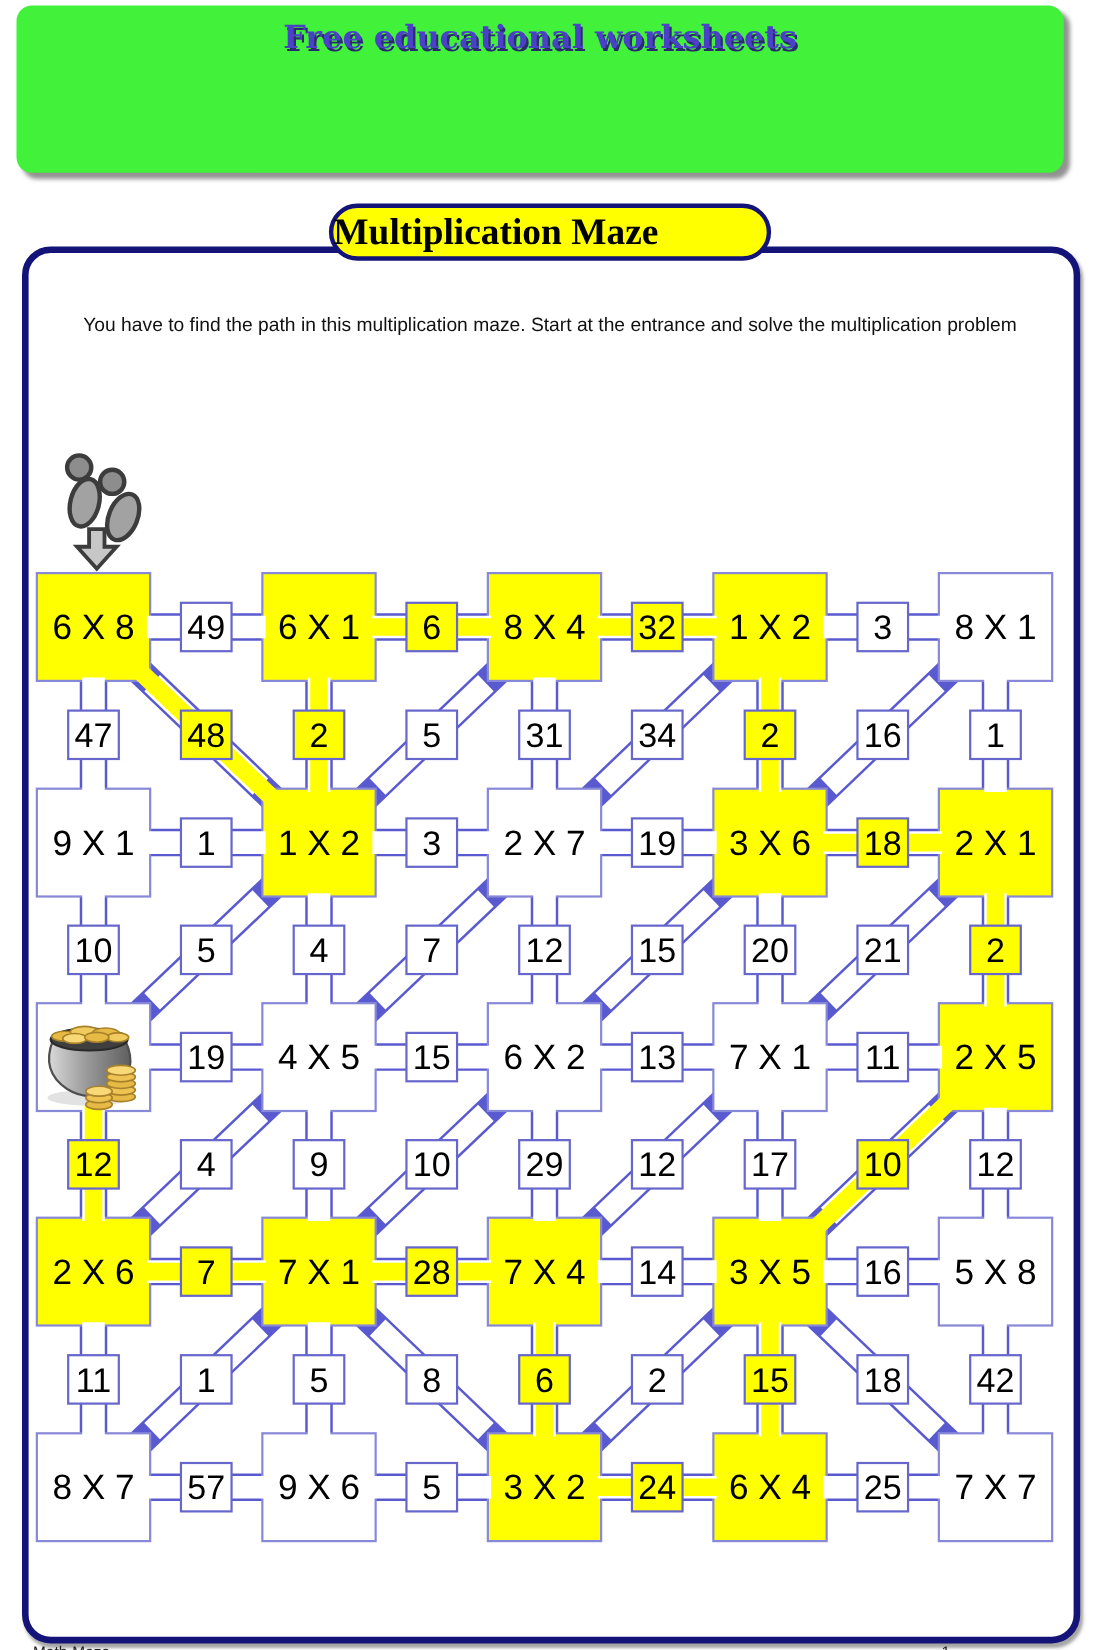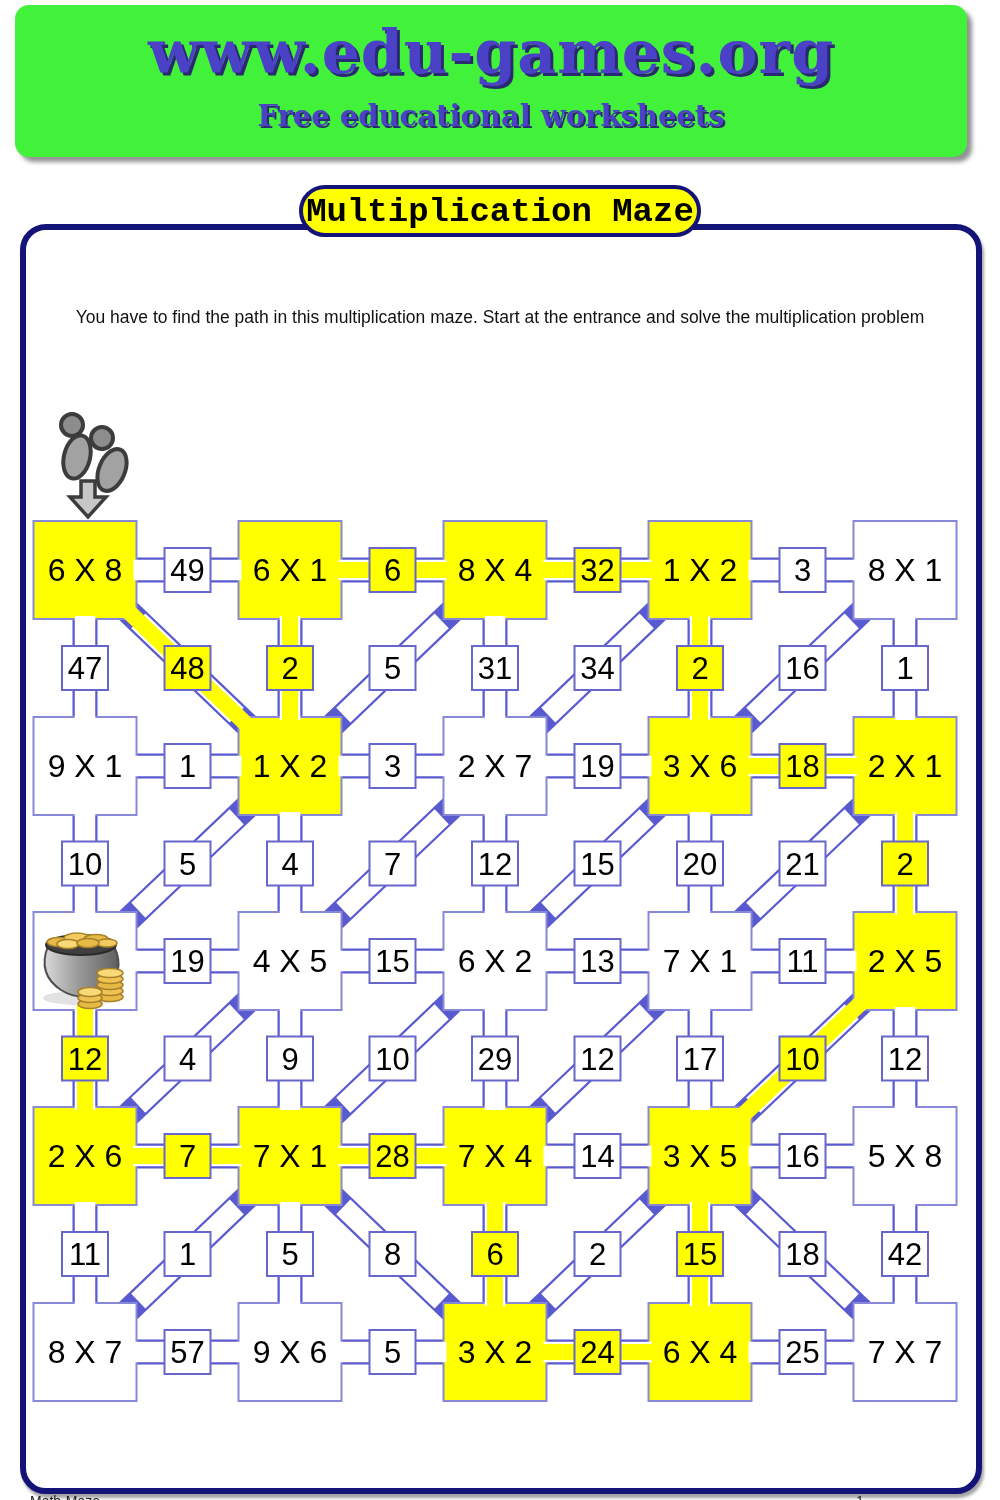--- a/index.html
+++ b/index.html
@@ -26,25 +26,25 @@
   }
   .main-box{
     position:absolute;left:20px;top:224px;width:950px;height:1258px;
     background:#ffffff;border:6px solid #131378;border-radius:26px;
     box-shadow:2px 4px 3px rgba(90,90,90,.55);
     z-index:0;
   }
   .title-pill{
     position:absolute;left:299px;top:185px;width:394px;height:44px;
     background:#ffff00;border:4px solid #131378;border-radius:28px;
-    z-index:3;text-align:center;line-height:46px;
-    font-family:Liberation Mono, monospace;font-weight:bold;font-size:34px;color:#000;
+    z-index:3;line-height:46px;
+    font-family:Liberation Serif, serif;font-weight:bold;font-size:34px;color:#000;
   }
   .instructions{
-    position:absolute;left:50px;top:307px;width:900px;z-index:2;
+    position:absolute;left:50px;top:285px;width:900px;z-index:2;
     text-align:center;font-size:17.5px;line-height:21.5px;color:#111;
   }
   #maze-svg{
     position:absolute;left:0;top:0;width:1000px;height:1500px;z-index:1;
   }
   #maze-svg text{
     font-family:"Liberation Sans",sans-serif;fill:#000;
   }
   .footer-note{
     position:absolute;top:1493px;left:30px;z-index:2;
@@ -52,21 +52,20 @@
   }
   .footer-page{
     position:absolute;top:1493px;left:856px;z-index:2;
     font-size:14px;color:#222;
   }
 </style>
 </head>
 <body>
 
 <div class="banner">
-  <div class="banner-title">www.edu-games.org</div>
   <div class="banner-sub">Free educational worksheets</div>
 </div>
 
 <div class="main-box"></div>
 
 <div class="title-pill">Multiplication Maze</div>
 
 <div class="instructions">
   <span>You have to find the path in this multiplication maze. Start at the entrance and solve the multiplication problem</span><br>
 </div>

